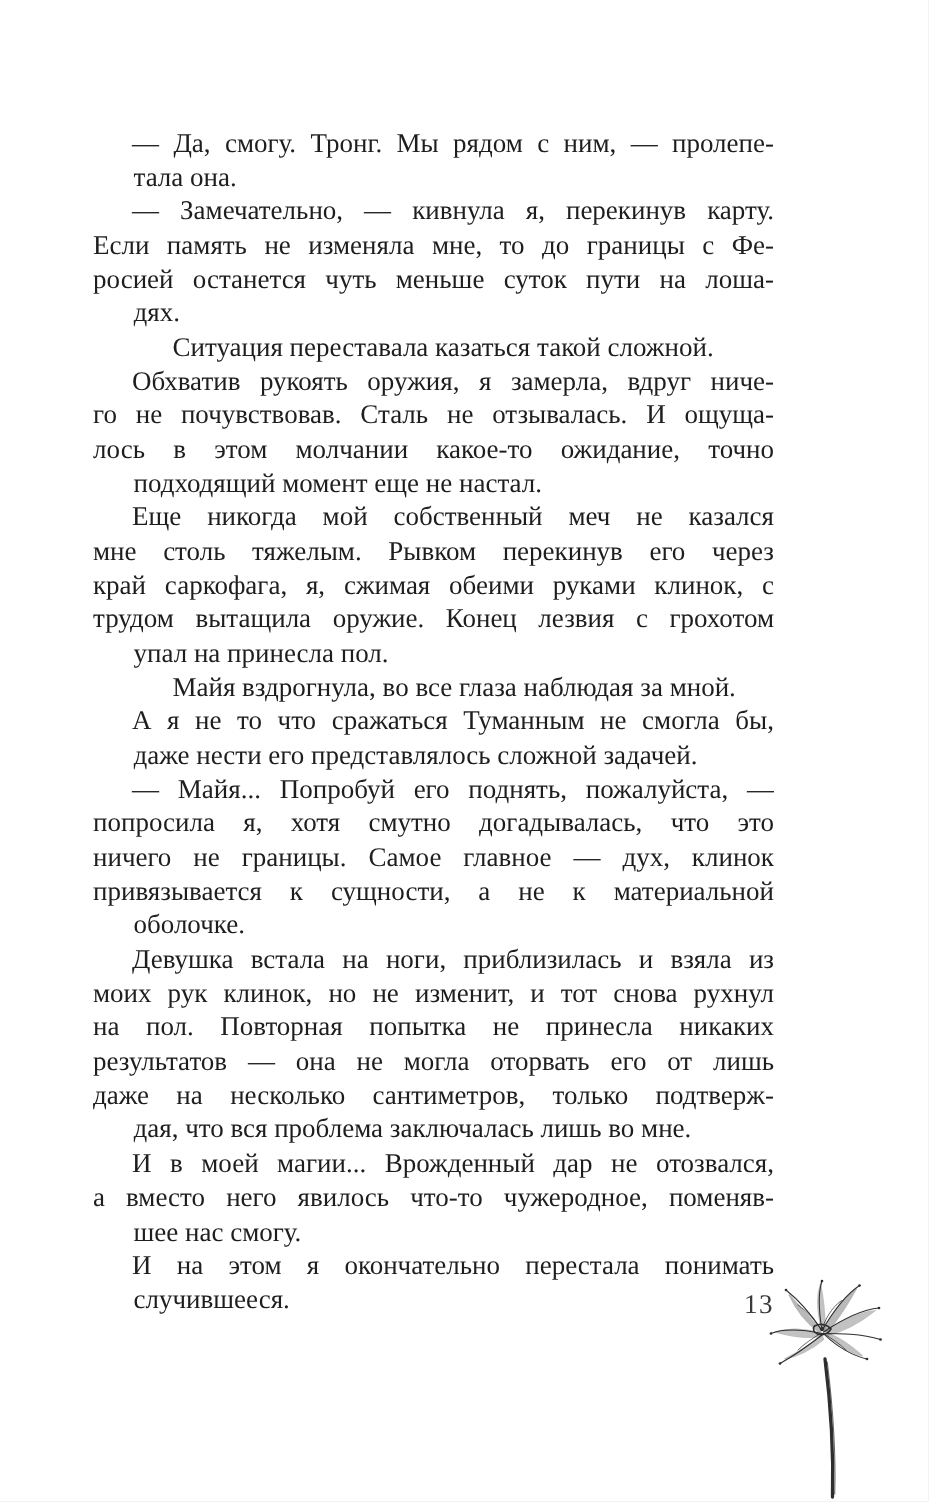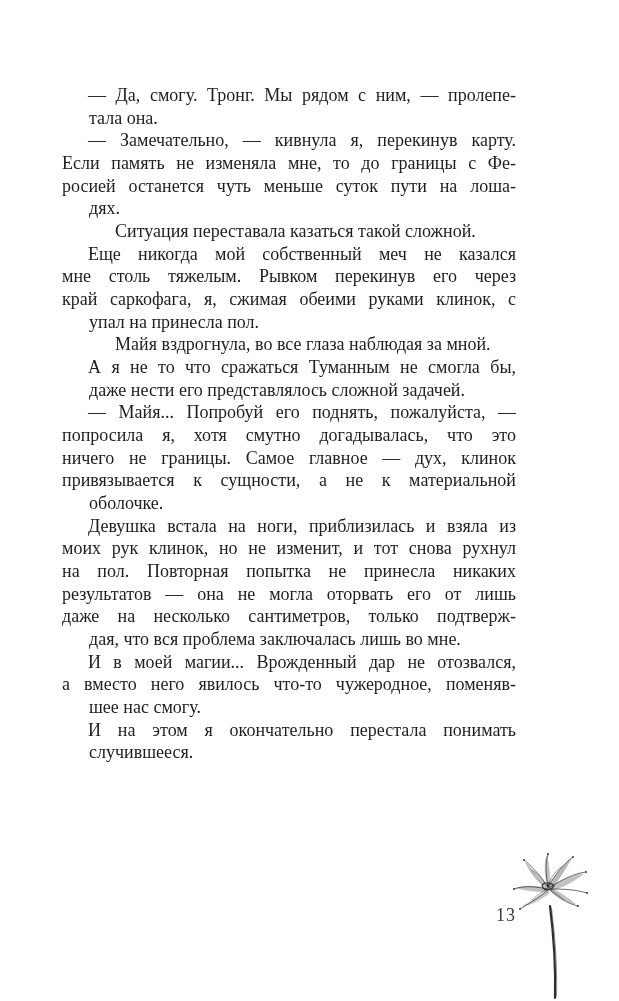--- a/index.html
+++ b/index.html
@@ -37,21 +37,21 @@
     text-align: justify;
     text-align-last: justify;
     white-space: normal;
     height: 22.68px;
     overflow: hidden;
   }
   .line.first { padding-left: 26px; }
   .line.lastline { text-align-last: left; margin-left: 27px; }
   .page-number {
     position: absolute;
-    top: 905px; left: 468px;
+    top: 859px; left: 468px;
     width: 48px;
     text-align: right;
     font-size: 18px;
     letter-spacing: 1px;
     color: var(--page-number);
   }
   .flower {
     position: absolute;
     left: 512px; top: 852px;
     width: 85px; height: 148px;
@@ -70,23 +70,30 @@
       <div class="para">
         <div class="line first">— Замечательно, — кивнула я, перекинув карту.</div>
         <div class="line">Если память не изменяла мне, то до границы с Фе-</div>
         <div class="line">росией останется чуть меньше суток пути на лоша-</div>
         <div class="line lastline">дях.</div>
       </div>
       <div class="para">
         <div class="line first lastline">Ситуация переставала казаться такой сложной.</div>
       </div>
       <div class="para">
+        <div class="line first">Обхватив рукоять оружия, я замерла, вдруг ниче-</div>
+        <div class="line">го не почувствовав. Сталь не отзывалась. И ощуща-</div>
+        <div class="line">лось в этом молчании какое-то ожидание, точно</div>
+        <div class="line lastline">подходящий момент еще не настал.</div>
+      </div>
+      <div class="para">
         <div class="line first">Еще никогда мой собственный меч не казался</div>
         <div class="line">мне столь тяжелым. Рывком перекинув его через</div>
         <div class="line">край саркофага, я, сжимая обеими руками клинок, с</div>
+        <div class="line">трудом вытащила оружие. Конец лезвия с грохотом</div>
         <div class="line lastline">упал на принесла пол.</div>
       </div>
       <div class="para">
         <div class="line first lastline">Майя вздрогнула, во все глаза наблюдая за мной.</div>
       </div>
       <div class="para">
         <div class="line first">А я не то что сражаться Туманным не смогла бы,</div>
         <div class="line lastline">даже нести его представлялось сложной задачей.</div>
       </div>
       <div class="para">

